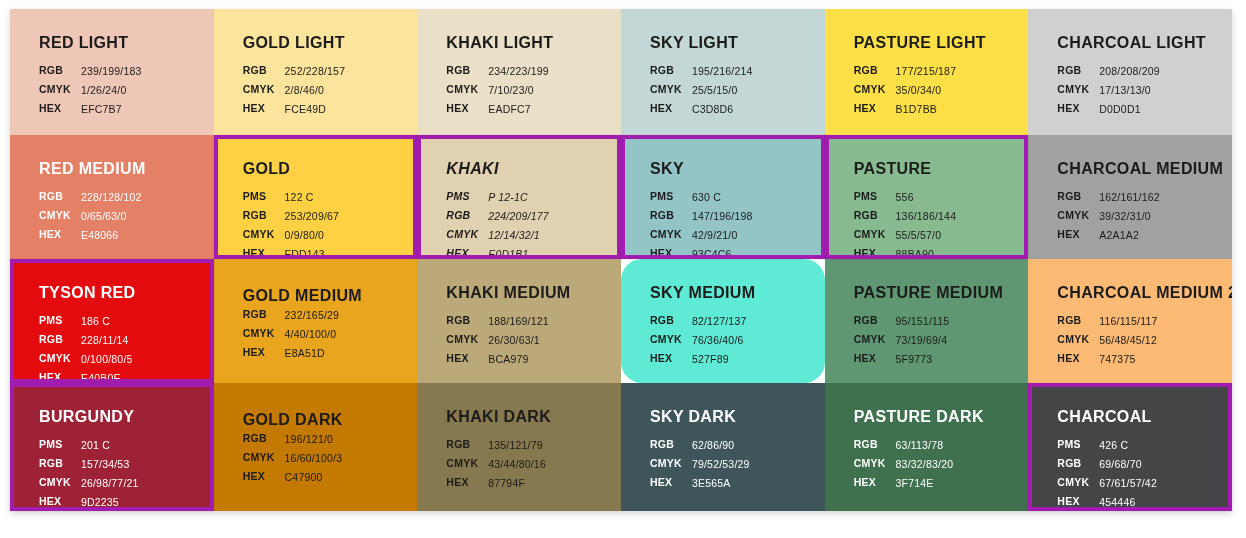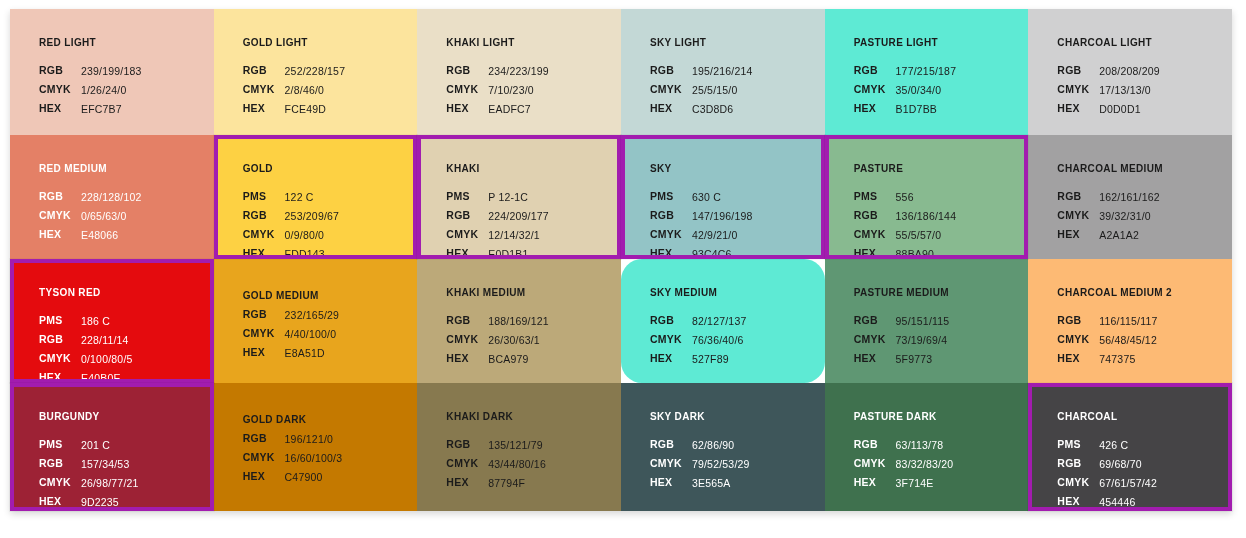--- a/index.html
+++ b/index.html
@@ -48,21 +48,21 @@
     padding: 27px 0 0 29px;
   }
   .swatch.is-highlighted .swatch-inner {
     padding-top: 23px;
     padding-left: 25px;
   }
   .swatch.tight .swatch-inner {
     padding-top: 30px;
   }
   .swatch-title {
-    font-size: 10px;
+    font-size: 16px;
     font-weight: bold;
     letter-spacing: 0.35px;
     line-height: 13px;
     margin: 0 0 13px 0;
     white-space: nowrap;
   }
   .swatch.tight .swatch-title {
     margin-bottom: 4px;
   }
   .spec-table {
@@ -173,21 +173,21 @@
                 <td class="spec-val">25/5/15/0</td>
               </tr>
               <tr class="spec-row">
                 <td class="spec-key">HEX</td>
                 <td class="spec-val">C3D8D6</td>
               </tr>
             </tbody>
           </table>
         </div>
       </div>
-      <div class="swatch" style="background: #5eead4;">
+      <div class="swatch" style="background: #fde047;">
         <div class="swatch-inner ink-dark">
           <div class="swatch-title">PASTURE LIGHT</div>
           <table class="spec-table">
             <tbody>
               <tr class="spec-row">
                 <td class="spec-key">RGB</td>
                 <td class="spec-val">177/215/187</td>
               </tr>
               <tr class="spec-row">
                 <td class="spec-key">CMYK</td>
@@ -261,21 +261,21 @@
                 <td class="spec-val">0/9/80/0</td>
               </tr>
               <tr class="spec-row">
                 <td class="spec-key">HEX</td>
                 <td class="spec-val">FDD143</td>
               </tr>
             </tbody>
           </table>
         </div>
       </div>
-      <div class="swatch is-highlighted" style="background: rgb(224, 209, 177);">
+      <div class="swatch is-highlighted" style="background: rgb(224, 209, 177); font-style: italic;">
         <div class="swatch-inner ink-dark">
           <div class="swatch-title">KHAKI</div>
           <table class="spec-table">
             <tbody>
               <tr class="spec-row">
                 <td class="spec-key">PMS</td>
                 <td class="spec-val">P 12-1C</td>
               </tr>
               <tr class="spec-row">
                 <td class="spec-key">RGB</td>

